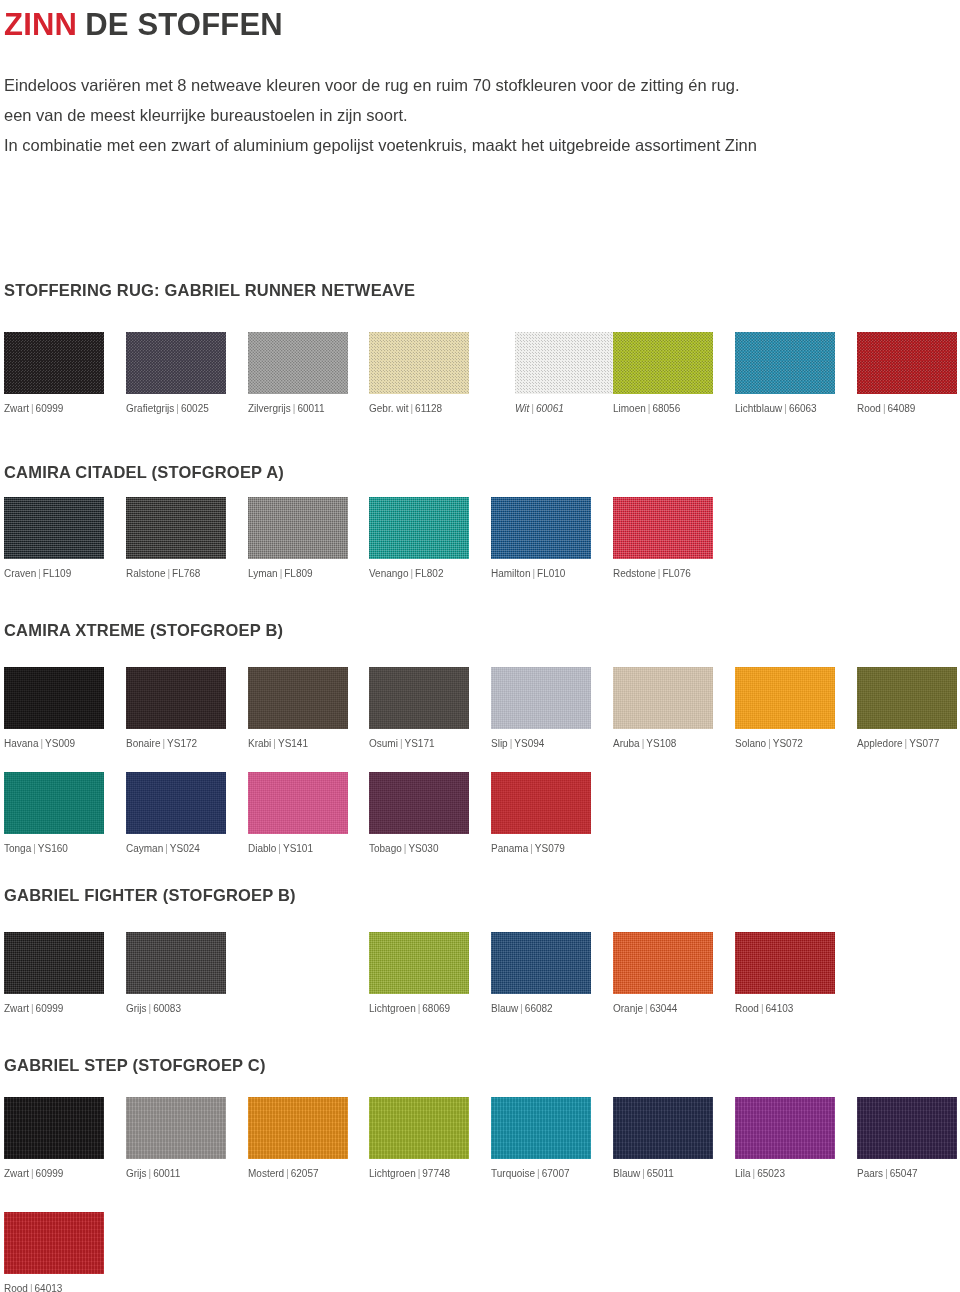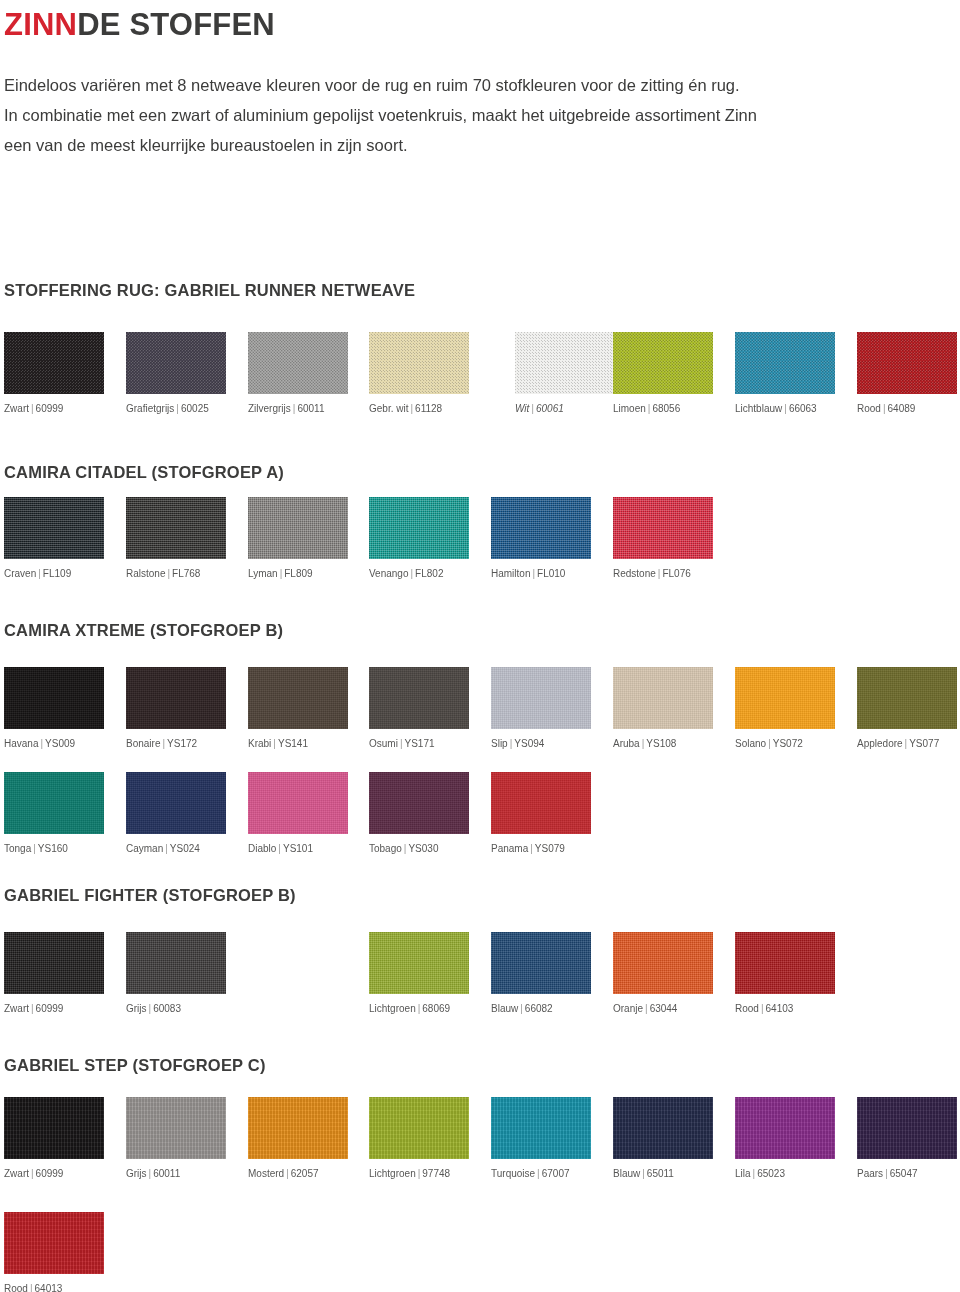--- a/index.html
+++ b/index.html
@@ -27,21 +27,21 @@
     position: absolute;
     left: 4px;
     top: 8px;
     font-size: 31px;
     font-weight: bold;
     letter-spacing: 0.2px;
     line-height: 1.1;
     white-space: nowrap;
   }
   .title-brand { color: #d5232f; }
-  .title-rest  { color: #3c3c3b; margin-left: 0; }
+  .title-rest  { color: #3c3c3b; margin-left: 8px; }
 
   
   .intro {
     position: absolute;
     left: 4px;
     top: 70px;
     width: 940px;
     font-size: 16.5px;
     line-height: 30px;
     color: #3c3c3b;
@@ -139,22 +139,22 @@
 <body>
 
 <div class="page">
 
   <div class="title-block">
     <span class="title-brand">ZINN</span><span class="title-rest">DE STOFFEN</span>
   </div>
 
   <div class="intro">
     <span class="line">Eindeloos variëren met 8 netweave kleuren voor de rug en ruim 70 stofkleuren voor de zitting én rug.</span>
+    <span class="line">een van de meest kleurrijke bureaustoelen in zijn soort.</span>
     <span class="line">In combinatie met een zwart of aluminium gepolijst voetenkruis, maakt het uitgebreide assortiment Zinn</span>
-    <span class="line">een van de meest kleurrijke bureaustoelen in zijn soort.</span>
   </div>
 
   <div id="sections-root">
       <div class="section-heading" style="top: 281px;">STOFFERING RUG: GABRIEL RUNNER NETWEAVE</div>
       <div class="swatch-row" style="top: 332px;">
         <div class="swatch" style="left: 0px;">
           <div class="swatch-chip tex-netweave" style="background: rgb(35, 31, 32);"></div>
           <div class="swatch-label"><span>Zwart</span><span class="sep">|</span><span>60999</span></div>
         </div>
         <div class="swatch" style="left: 122px;">

